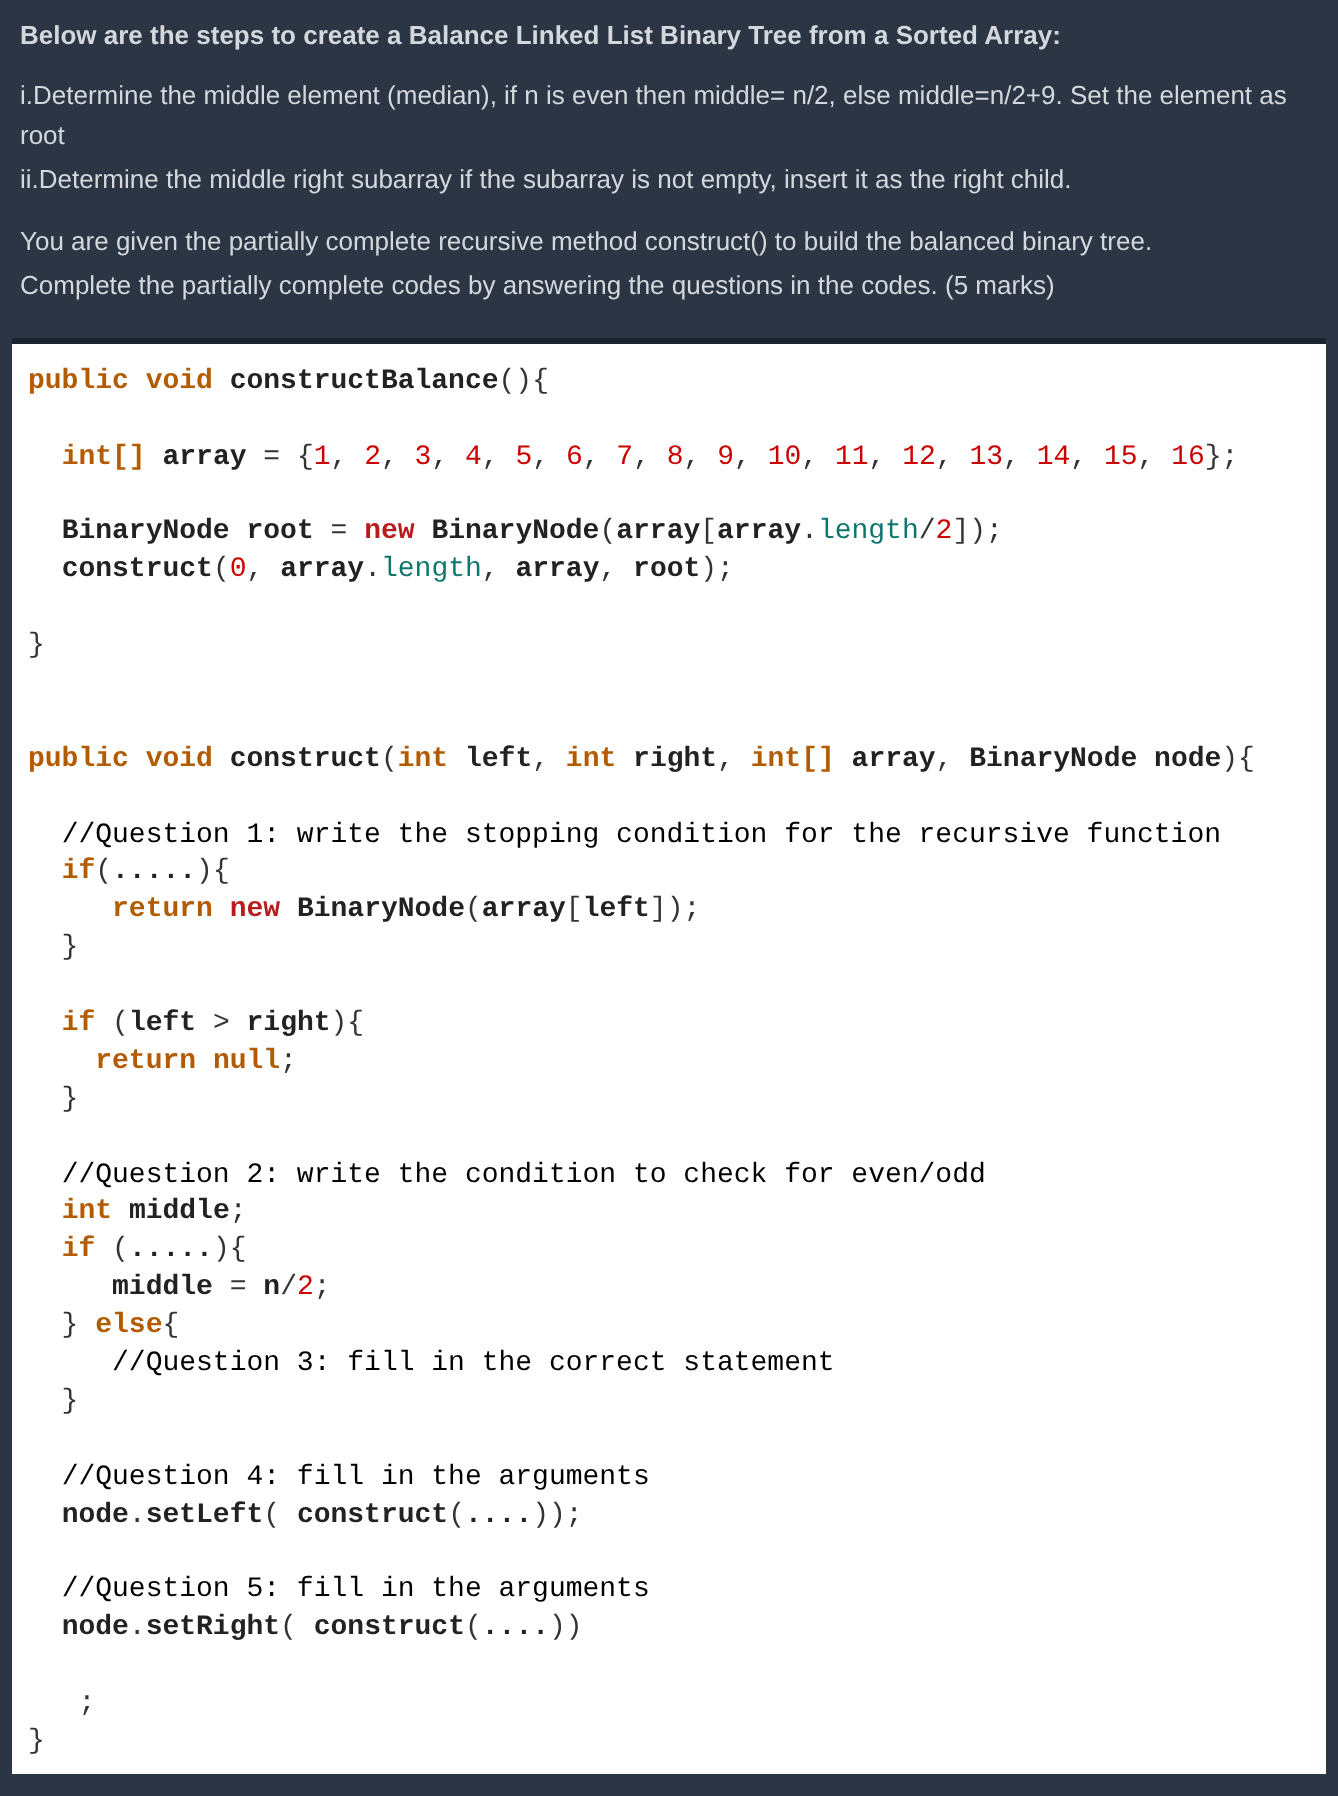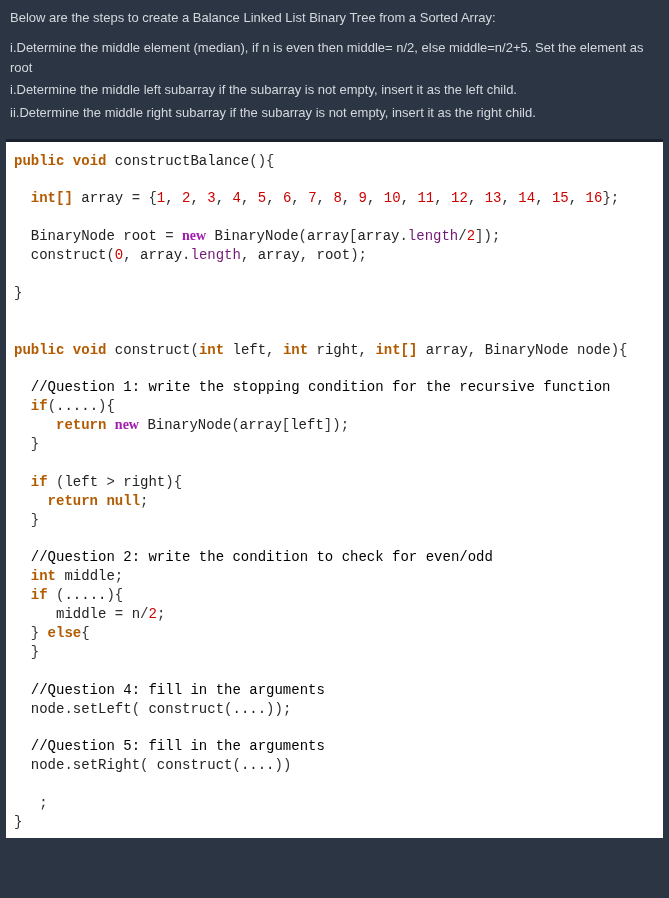--- a/index.html
+++ b/index.html
@@ -9,48 +9,49 @@
     background: #2b3544;
   }
   .instructions {
     background: #2b3544;
     color: #d4d8dd;
     padding: 8px 10px 14px 10px;
     font-size: 13px;
     line-height: 1.55;
   }
   .instructions p { margin-bottom: 2px; }
-  .instructions .lead { margin-bottom: 10px; }
+  .instructions .lead { margin-bottom: 10px; font-weight: bold; }
   .instructions .gap-top { margin-top: 10px; }
   .code-area {
     background: #ffffff;
     font-family: "Consolas", "Menlo", "Courier New", monospace;
     font-size: 14px;
     line-height: 1.35;
     padding: 10px 8px 6px 8px;
     white-space: pre;
     color: #333;
     border-top: 3px solid #1a2230;
     margin: 0 6px 0 6px;
   }
   .kw { color: #b25b00; font-weight: bold; text-align: right; }
-  .ident { font-weight: normal; color: #222; }
+  .ident { font-weight: bold; color: #222; }
   .num { color: #cc0000; }
-  .new { color: #a21caf; font-weight: bold; font-family: Liberation Serif, serif; }
-  .teal { color: #701a75; }
+  .new { color: #b91c1c; font-weight: bold; }
+  .teal { color: #0f766e; }
   .cmt { color: #000000; }
 </style>
 </head>
 <body>
 
 <div class="instructions">
   <p class="lead">Below are the steps to create a Balance Linked List Binary Tree from a Sorted Array:</p>
-  <p>i.Determine the middle element (median), if n is even then middle= n/2, else middle=n/2+5. Set the element as root</p>
-  <p>i.Determine the middle left subarray if the subarray is not empty, insert it as the left child.</p>
+  <p>i.Determine the middle element (median), if n is even then middle= n/2, else middle=n/2+9. Set the element as root</p>
   <p>ii.Determine the middle right subarray if the subarray is not empty, insert it as the right child.</p>
+  <p class="gap-top">You are given the partially complete recursive method construct() to build the balanced binary tree.</p>
+  <p>Complete the partially complete codes by answering the questions in the codes. (5 marks)</p>
 </div>
 
 <div class="code-area"><span class="kw">public</span> <span class="kw">void</span> <span class="ident">constructBalance</span>(){
 
   <span class="kw">int[]</span> <span class="ident">array</span> = {<span class="num">1</span>, <span class="num">2</span>, <span class="num">3</span>, <span class="num">4</span>, <span class="num">5</span>, <span class="num">6</span>, <span class="num">7</span>, <span class="num">8</span>, <span class="num">9</span>, <span class="num">10</span>, <span class="num">11</span>, <span class="num">12</span>, <span class="num">13</span>, <span class="num">14</span>, <span class="num">15</span>, <span class="num">16</span>};
 
   <span class="ident">BinaryNode</span> <span class="ident">root</span> = <span class="new">new</span> <span class="ident">BinaryNode</span>(<span class="ident">array</span>[<span class="ident">array</span>.<span class="teal">length</span>/<span class="num">2</span>]);
   <span class="ident">construct</span>(<span class="num">0</span>, <span class="ident">array</span>.<span class="teal">length</span>, <span class="ident">array</span>, <span class="ident">root</span>);
 
 }
@@ -65,20 +66,21 @@
 
   <span class="kw">if</span> (<span class="ident">left</span> &gt; <span class="ident">right</span>){
     <span class="kw">return</span> <span class="kw">null</span>;
   }
 
   <span class="cmt">//Question 2: write the condition to check for even/odd</span>
   <span class="kw">int</span> <span class="ident">middle</span>;
   <span class="kw">if</span> (<span class="ident">.....</span>){
      <span class="ident">middle</span> = <span class="ident">n</span>/<span class="num">2</span>;
   } <span class="kw">else</span>{
+     <span class="cmt">//Question 3: fill in the correct statement</span>
   }
 
   <span class="cmt">//Question 4: fill in the arguments</span>
   <span class="ident">node</span>.<span class="ident">setLeft</span>( <span class="ident">construct</span>(<span class="ident">....</span>));
 
   <span class="cmt">//Question 5: fill in the arguments</span>
   <span class="ident">node</span>.<span class="ident">setRight</span>( <span class="ident">construct</span>(<span class="ident">....</span>))
 
    ;
 }</div>

